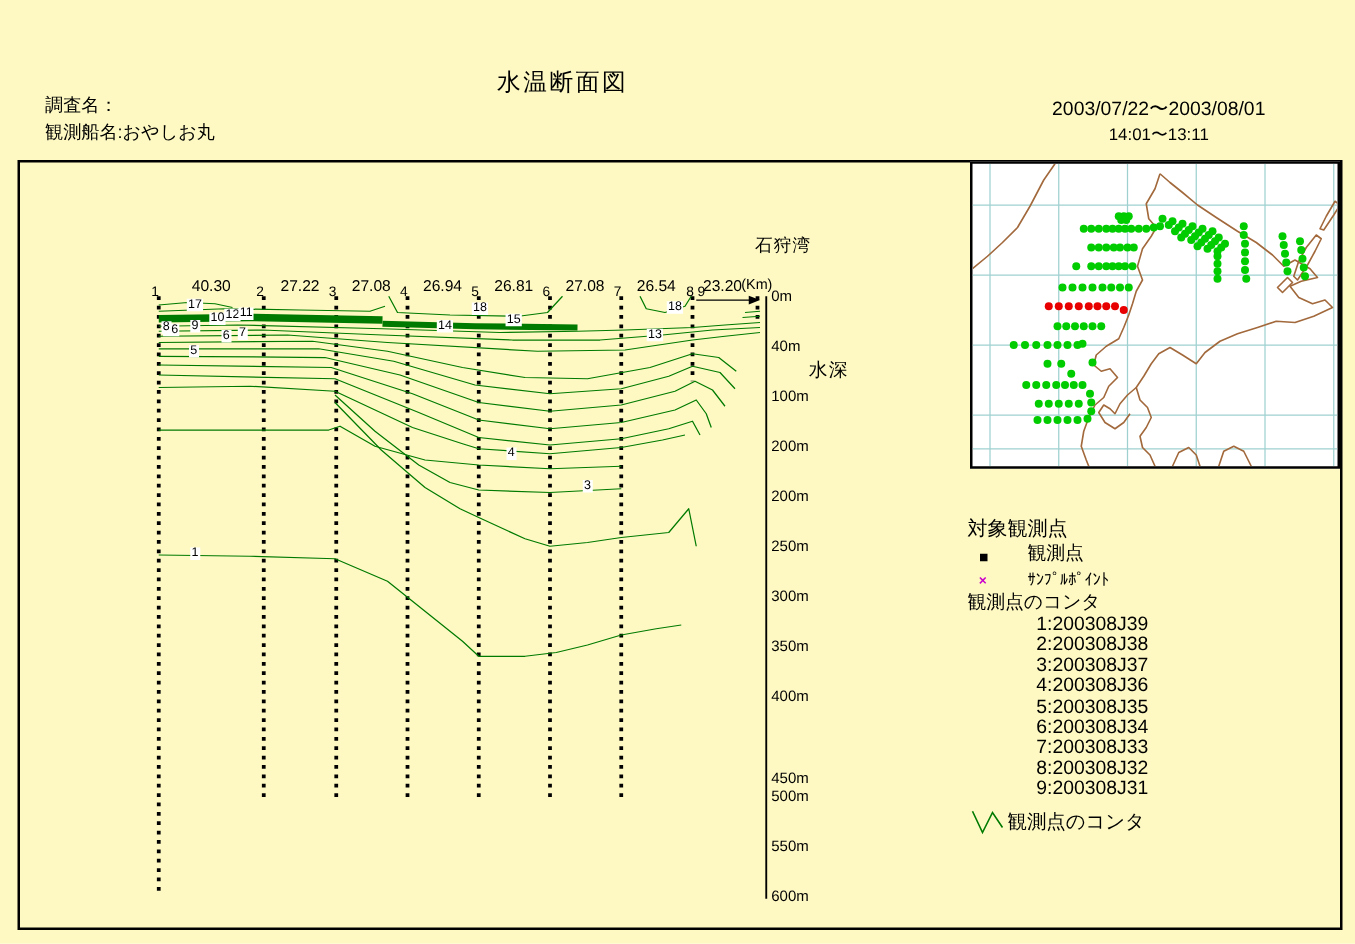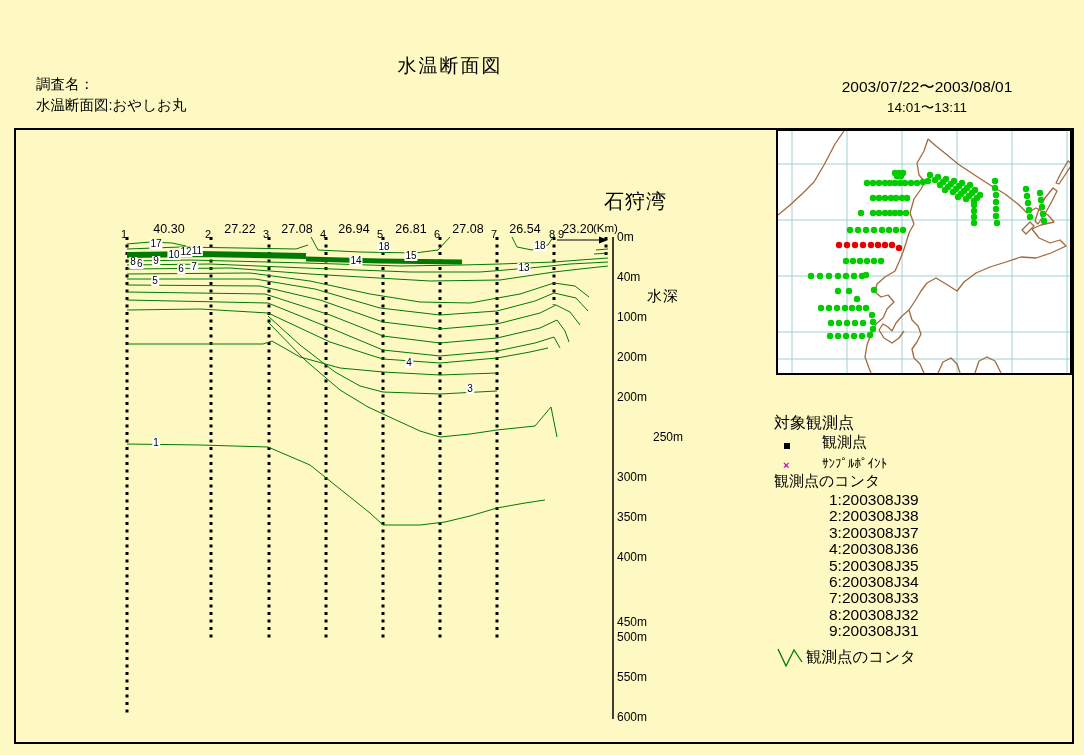--- a/index.html
+++ b/index.html
@@ -6,21 +6,21 @@
     font-family:"Liberation Sans","DejaVu Sans",sans-serif;color:#000;}
   .abs{position:absolute;}
   #canvas{position:absolute;left:0;top:0;width:1084px;height:755px;background:#fef9c3;}
   #page-title{left:0;top:53px;width:900px;text-align:center;font-size:19px;letter-spacing:2px;}
   #survey-line{left:36px;top:75px;font-size:14.5px;}
   #ship-line{left:36px;top:96px;font-size:14.5px;}
   #date-range{left:822px;top:77px;width:210px;text-align:center;font-size:15.5px;}
   #time-range{left:822px;top:99px;width:210px;text-align:center;font-size:13.5px;}
   #outer-box{left:14px;top:128px;width:1056px;height:612px;border:2px solid #000;}
   #xs-svg{left:0;top:0;}
-  #area-label{left:604px;top:188px;font-size:20px;letter-spacing:1px;}
+  #area-label{left:604px;top:188px;font-size:14px;letter-spacing:1px;}
   #depth-axis-title{left:647px;top:287px;font-size:15px;letter-spacing:1px;}
   #unit-label{left:593px;top:222px;font-size:11.5px;}
   .dist-label{position:absolute;top:222px;width:60px;margin-left:-30px;text-align:center;font-size:12.5px;}
   .stn-label{position:absolute;top:228px;font-size:11px;}
   .depth-label{position:absolute;left:617px;font-size:12px;}
   .ct-label{position:absolute;font-size:10px;background:#fff;line-height:10px;padding:0 1px;transform:translate(-50%,-50%);}
   #map-box{left:776px;top:129px;width:292px;height:242px;border:2px solid #000;background:#fff;overflow:hidden;}
   
   #legend-title{left:774px;top:413px;font-size:16px;}
   #legend-obs-marker{left:784px;top:443px;width:6px;height:6px;background:#000;}
@@ -32,21 +32,21 @@
   #legend-contour{left:776px;top:645px;}
   #legend-contour-label{left:806px;top:647px;font-size:15.5px;}
 </style>
 </head>
 <body>
 
 <div id="canvas">
 
   <div class="abs" id="page-title">水温断面図</div>
   <div class="abs" id="survey-line">調査名：</div>
-  <div class="abs" id="ship-line">水温断面図:おやしお丸</div>
+  <div class="abs" id="ship-line">観測船名:おやしお丸</div>
   <div class="abs" id="date-range">2003/07/22〜2003/08/01</div>
   <div class="abs" id="time-range">14:01〜13:11</div>
 
   <div class="abs" id="outer-box"></div>
 
   <svg class="abs" id="xs-svg" width="1084" height="755">
       <line x1="127" y1="237" x2="127" y2="717" stroke="#000" stroke-width="3" stroke-dasharray="3 4.5"></line>
       <line x1="211" y1="237" x2="211" y2="638" stroke="#000" stroke-width="3" stroke-dasharray="3 4.5"></line>
       <line x1="269" y1="237" x2="269" y2="638" stroke="#000" stroke-width="3" stroke-dasharray="3 4.5"></line>
       <line x1="326" y1="237" x2="326" y2="638" stroke="#000" stroke-width="3" stroke-dasharray="3 4.5"></line>
@@ -101,21 +101,21 @@
       <div class="abs stn-label" style="left: 491px;">7</div>
       <div class="abs stn-label" style="left: 549px;">8</div>
       <div class="abs stn-label" style="left: 558px;">9</div>
     </div>
   <div id="depth-layer">
       <div class="abs depth-label" style="top: 230px;">0m</div>
       <div class="abs depth-label" style="top: 270px;">40m</div>
       <div class="abs depth-label" style="top: 310px;">100m</div>
       <div class="abs depth-label" style="top: 350px;">200m</div>
       <div class="abs depth-label" style="top: 390px;">200m</div>
-      <div class="abs depth-label" style="top: 430px; margin-left: 36px;">250m</div>
+      <div class="abs depth-label" style="top: 430px;">250m</div>
       <div class="abs depth-label" style="top: 470px;">300m</div>
       <div class="abs depth-label" style="top: 510px;">350m</div>
       <div class="abs depth-label" style="top: 550px;">400m</div>
       <div class="abs depth-label" style="top: 590px; margin-top: 25px;">450m</div>
       <div class="abs depth-label" style="top: 630px;">500m</div>
       <div class="abs depth-label" style="top: 670px;">550m</div>
       <div class="abs depth-label" style="top: 710px;">600m</div>
     </div>
   <div id="ctlab-layer">
       <div class="abs ct-label" style="left: 137px; top: 247px; margin-top: 17px;">16</div>

